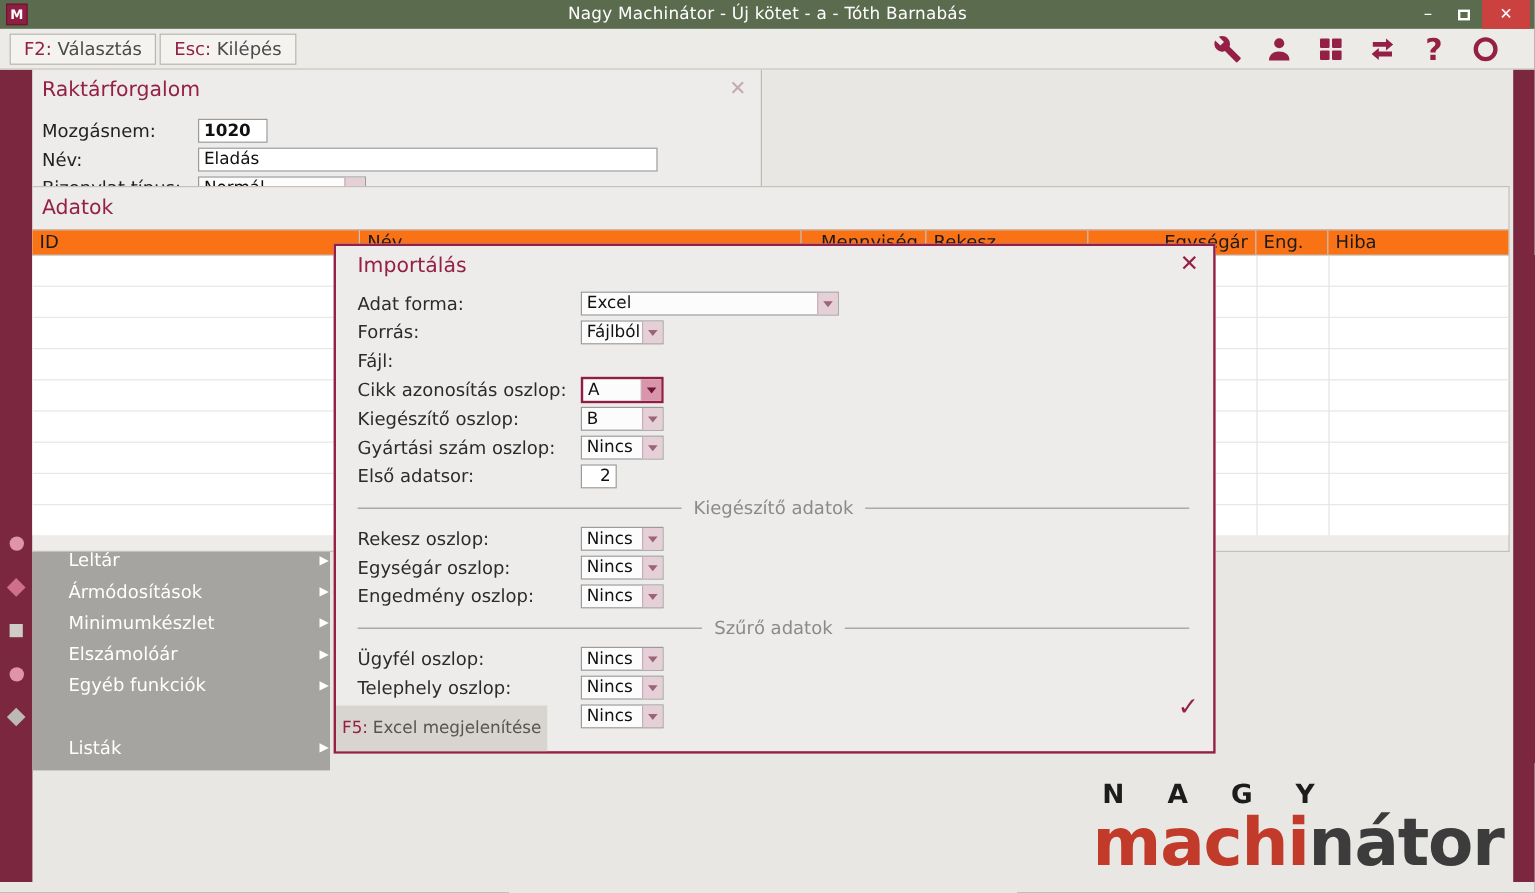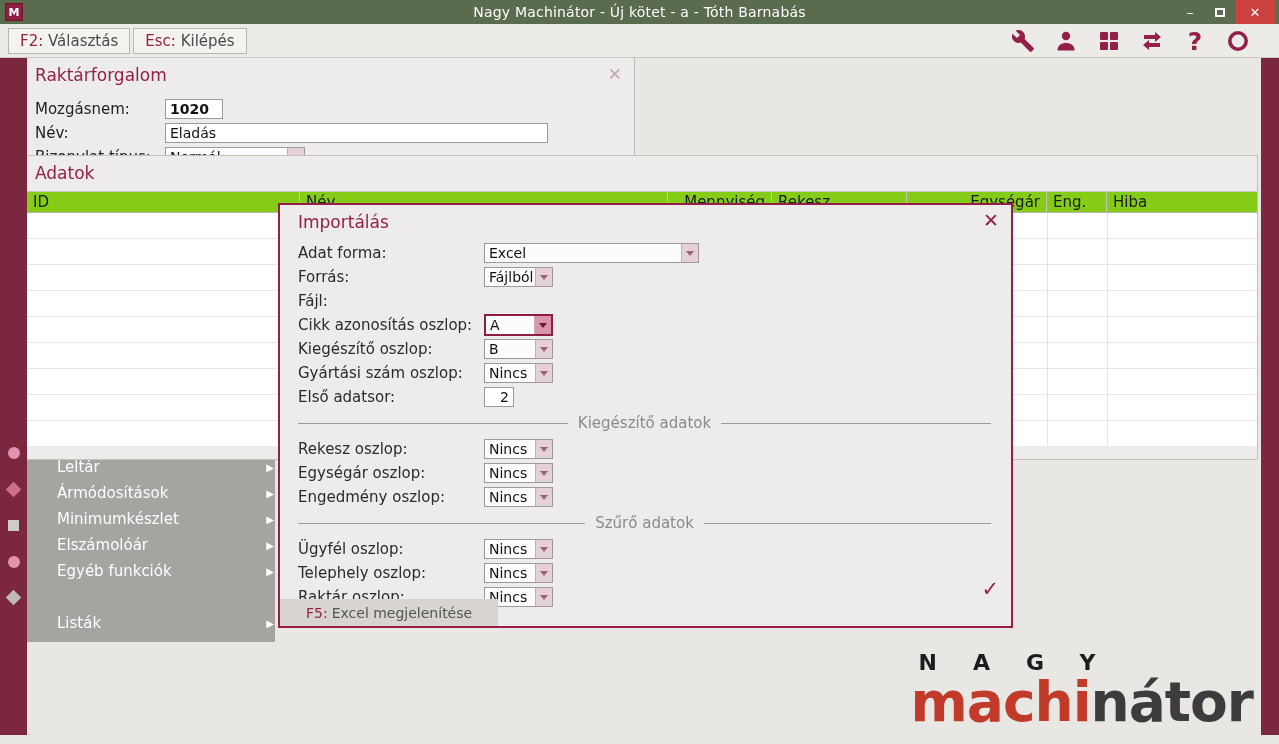--- a/index.html
+++ b/index.html
@@ -49,21 +49,21 @@
   .dd .btn{width:17px;background:#e6d0d8;border-left:1px solid #c7adb7;display:flex;align-items:center;justify-content:center}
   .tri{width:0;height:0;border-left:4px solid transparent;border-right:4px solid transparent;border-top:5px solid #9b6478}
   .dd.focused{border:2px solid #8f1f42;height:22px}
   .dd.focused .btn{background:#d995ab}
   .dd.focused .tri{border-top-color:#6d1530}
   .w-lg{width:215px}.w-sm{width:69px}.w-xl{width:490px}.w-md{width:140px}
   .num{width:30px;text-align:right}
 
   
   .win-adatok{position:absolute;left:27px;top:155px;width:1231px;height:305px;background:#edecea;border:1px solid #c5c1bc;border-left:none;z-index:3}
-  .ad-hdr{position:absolute;top:35px;left:0;right:0;height:22px;background:#84cc16;border-top:1px solid #c6c2bd;border-bottom:1px solid #b8b4af;display:flex;font-size:15px;color:#1a1a1a}
+  .ad-hdr{position:absolute;top:35px;left:0;right:0;height:22px;background:#f97316;border-top:1px solid #c6c2bd;border-bottom:1px solid #b8b4af;display:flex;font-size:15px;color:#1a1a1a}
   .hc{flex:0 0 auto;padding:1px 6px;border-right:1px solid #c6c2bd;overflow:hidden;white-space:nowrap}
   .hc.r{text-align:right}
   .c-id{width:273px}.c-nev{width:368px}.c-menny{width:104px}.c-rekesz{width:135px}.c-egysegar{width:140px}.c-eng{width:60px}.c-hiba{flex:1;border-right:none}
   .ad-body{position:absolute;top:57px;left:0;right:0;height:233px;background:#fff;overflow:hidden}
   .trow{height:26px;border-bottom:1px solid #e7e7e7}
   .vline{position:absolute;top:0;bottom:0;width:1px;background:#e3e3e3}
 
   
   .menu{position:absolute;left:27px;top:448px;width:248px;background:#a6a4a1;padding:6px 0;z-index:2}
   .mitem{height:26px;display:flex;align-items:center;color:#fff;font-size:15px;padding:0 1px 0 30px}
@@ -73,21 +73,21 @@
   
   .dialog{position:absolute;left:278px;top:203px;width:735px;height:425px;background:#edecea;border:2px solid #942047;z-index:5}
   .dlg-title{font-size:17px;color:#942047;padding:7px 0 0 18px}
   .dlg-close{position:absolute;top:6px;right:12px;color:#942047;font-size:19px;font-weight:bold;line-height:1}
   .dlg-rows{position:absolute;top:36px;left:18px;right:20px}
   .irow{display:flex;align-items:center;height:24px}
   .irow .lbl{flex:0 0 186px;font-size:15px;color:#2b2b2b;white-space:nowrap}
   .sect{display:flex;align-items:center;height:28px;color:#8a8a8a;font-size:15px}
   .sect .line{flex:1;height:1px;background:#9a9a9a}
   .sect .stxt{margin:0 10px;white-space:nowrap}
-  .f5btn{position:absolute;left:0;bottom:0;height:27px;background:#d8d4cf;display:flex;align-items:center;padding:0 26px;font-size:14px;color:#555;white-space:nowrap}
+  .f5btn{position:absolute;left:0;bottom:0;height:38px;background:#d8d4cf;display:flex;align-items:center;padding:0 5px;font-size:14px;color:#555;white-space:nowrap}
   .f5btn .key{color:#942047;margin-right:4px}
   .confirm{position:absolute;right:12px;bottom:26px;font-size:21px;font-weight:bold;color:#942047;line-height:1}
 
   
   .logo{position:absolute;right:26px;bottom:12px;z-index:0;text-align:left}
   .logo .nagy{display:block;font-size:22px;font-weight:bold;letter-spacing:36px;color:#1c1c1c;padding-left:8px;line-height:1}
   .logo .word{font-size:55px;font-weight:bold;line-height:1.05;letter-spacing:-1px}
   .word .red{color:#c23b2a}
   .word .dark{color:#3c3c3c}
 </style>

